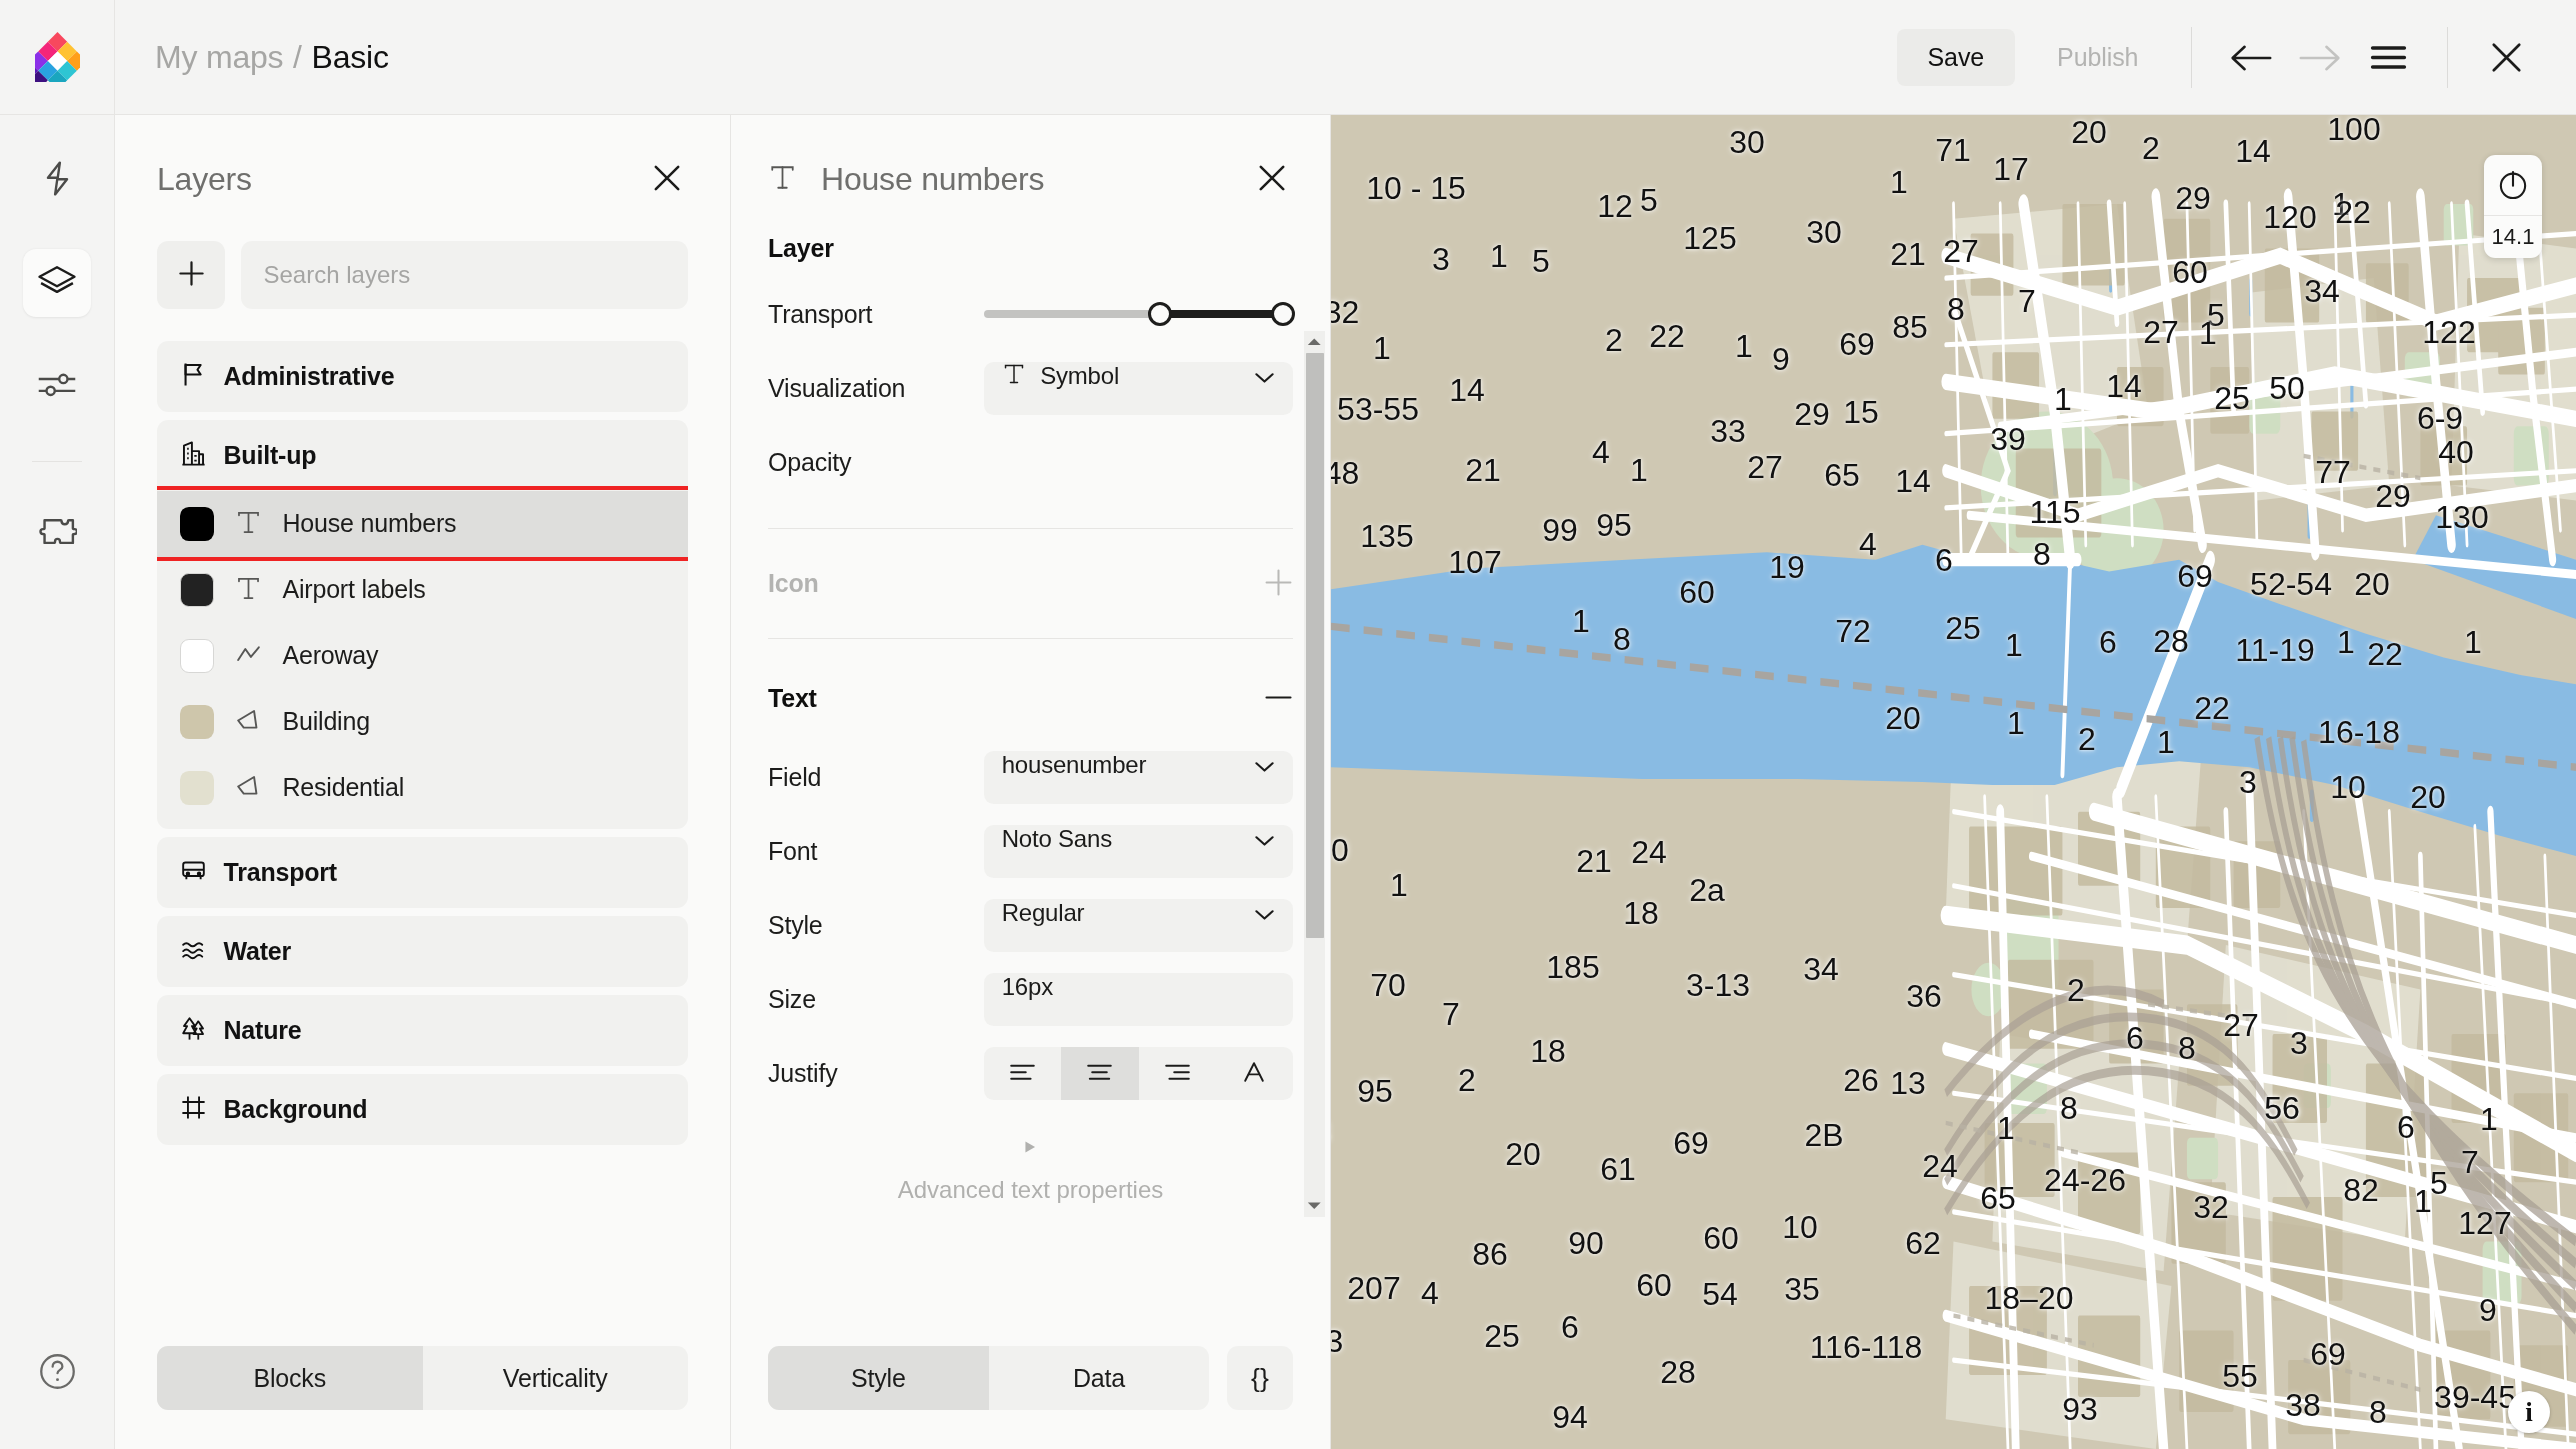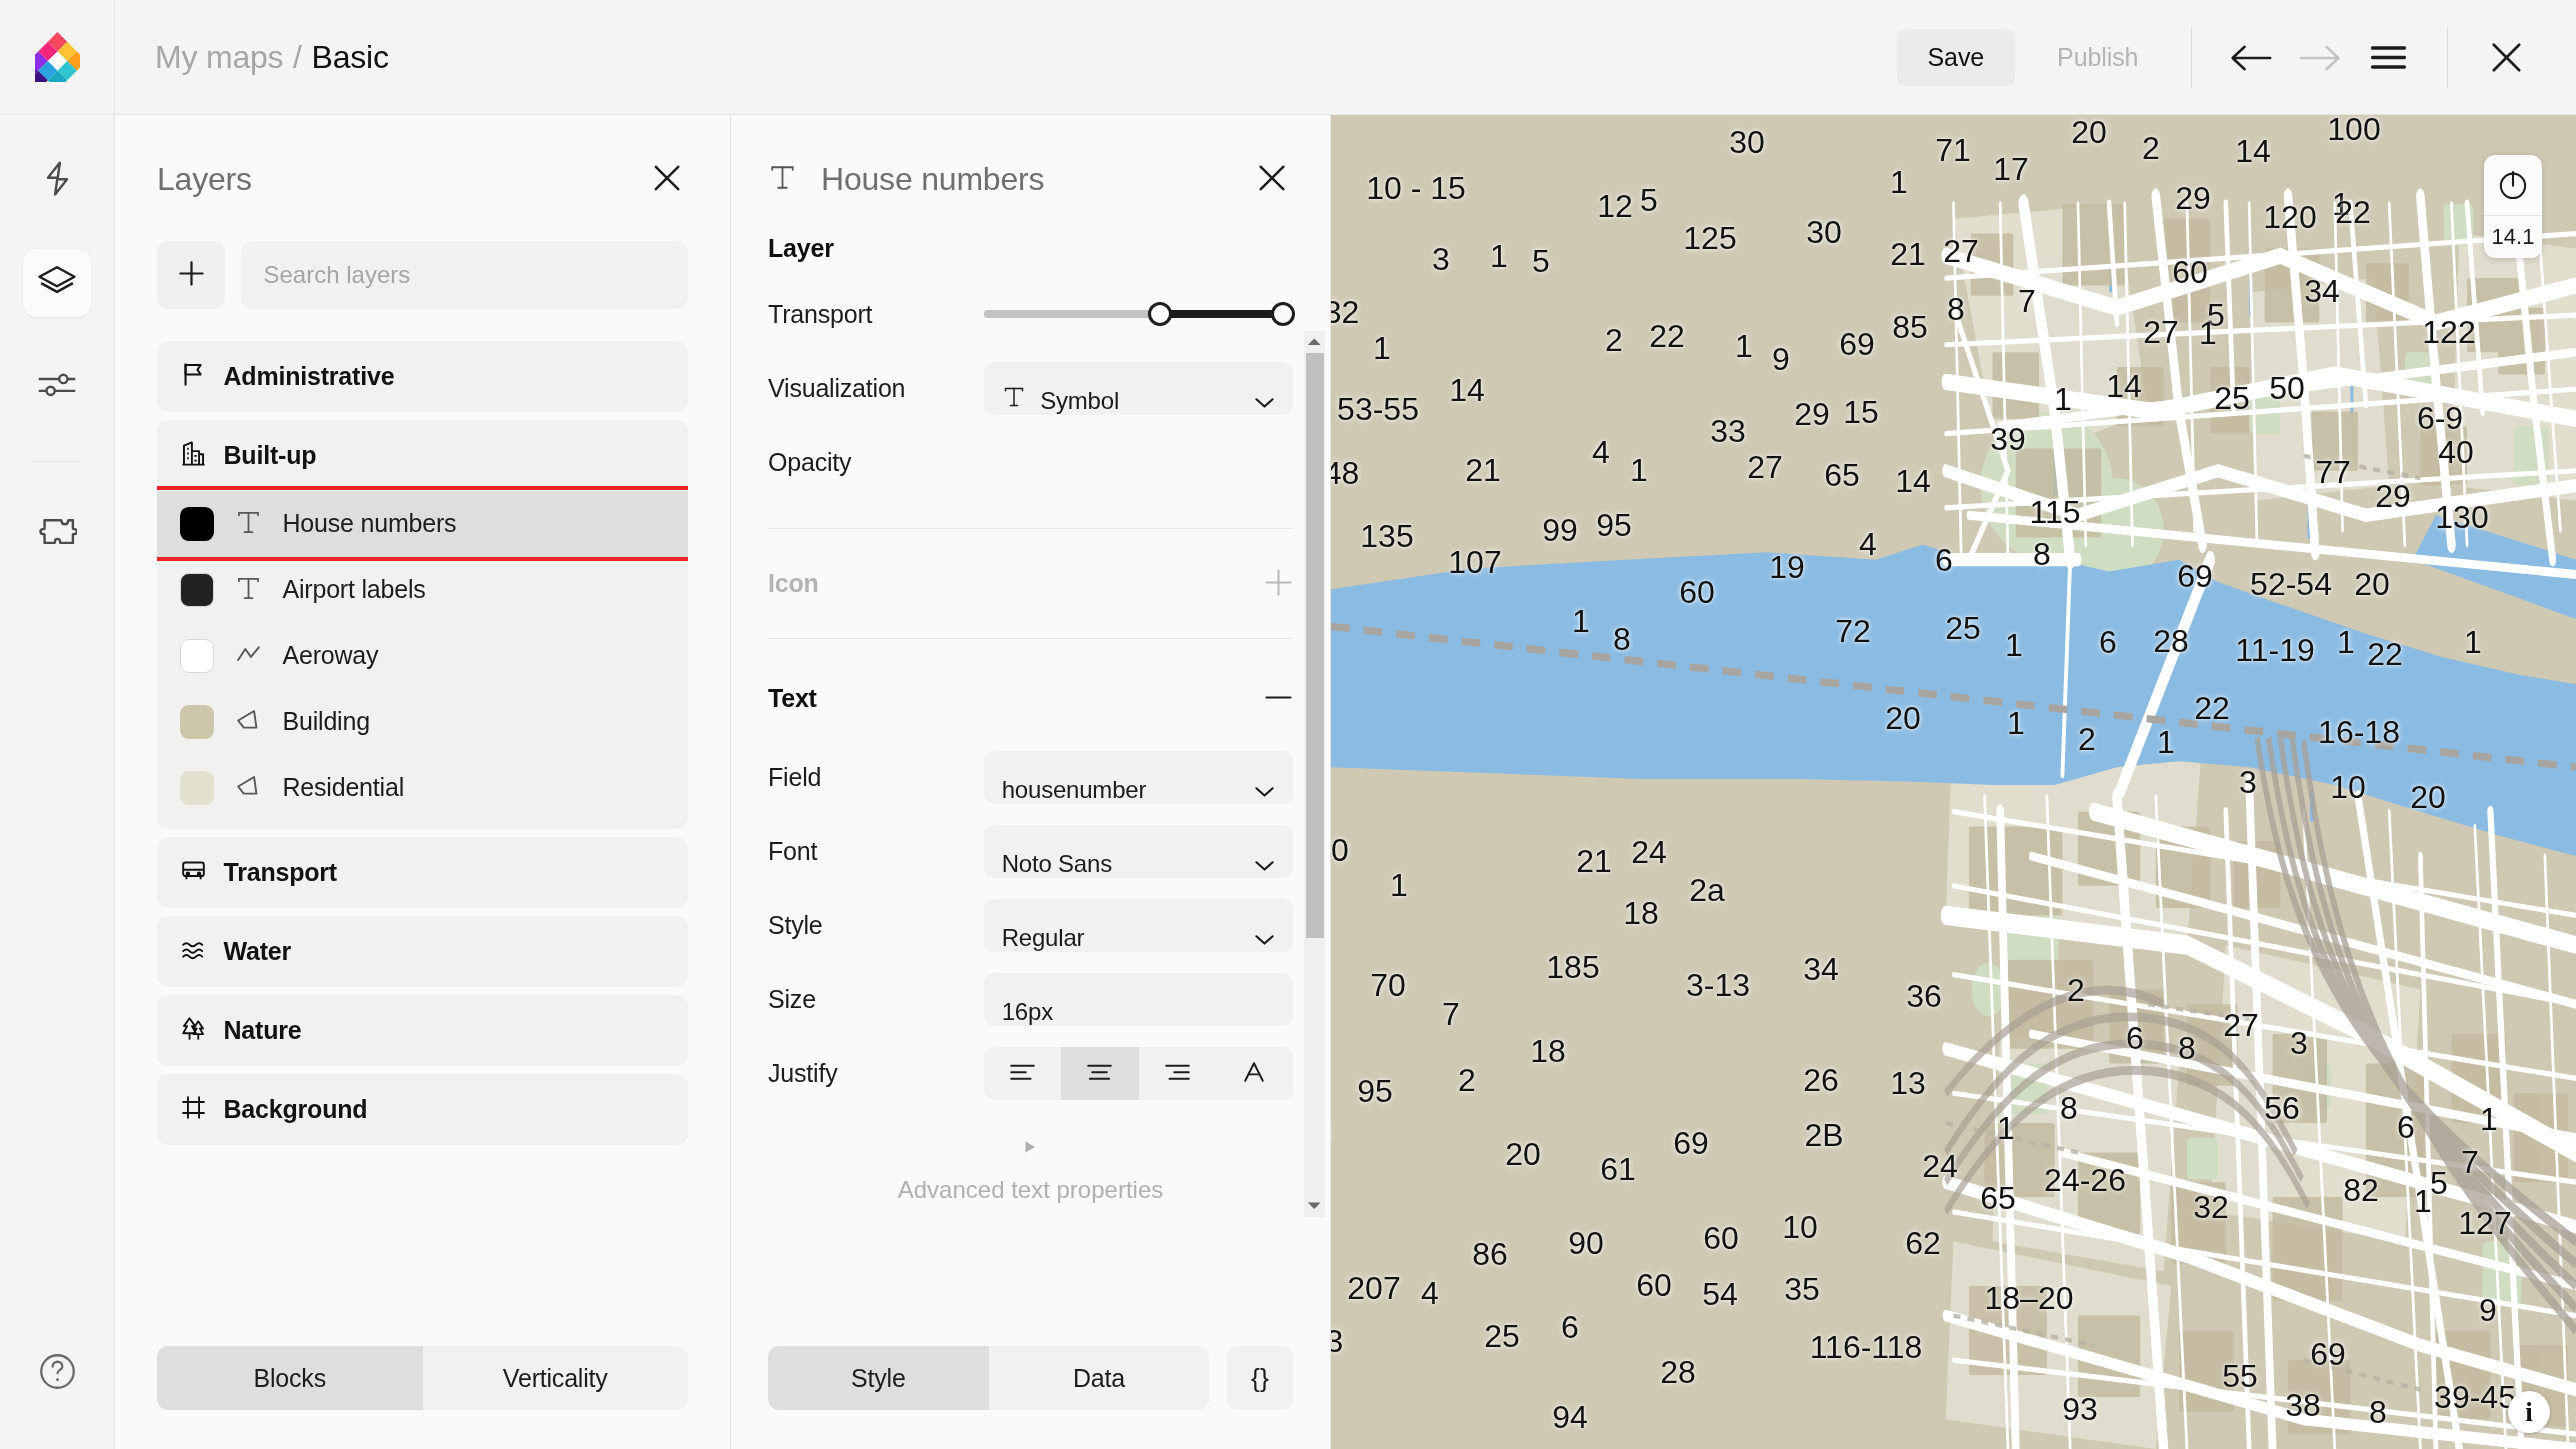--- a/index.html
+++ b/index.html
@@ -183,21 +183,21 @@
   .slider-track-b { position: absolute; left: 57%; right: 0; height: 8px; background: #1d1d1c; border-radius: 4px; }
   .knob {
     position: absolute; width: 24px; height: 24px; border-radius: 50%;
     background: #fafaf9; border: 3.2px solid #1d1d1c; cursor: pointer;
   }
   .knob.k1 { left: calc(57% - 12px); }
   .knob.k2 { right: -1.6px; }
 
   .field {
     height: 53px; background: #f1f1ef; border-radius: 9.7px;
-    display: flex; align-items: flex-end; padding: 0 17.7px; gap: 14.5px;
+    display: flex; align-items: flex-start; padding: 0 17.7px; gap: 14.5px;
     font-size: 24px; color: #1b1b1a; letter-spacing: -0.2px; cursor: pointer;
   }
   .field .val { flex: 1; }
   .field.plain { cursor: text; }
   .divider { height: 0.8px; background: #e6e5e3; margin: 17.7px 0; }
 
   .justify-group {
     height: 53px; background: #f1f1ef; border-radius: 9.7px;
     display: flex; align-items: center; overflow: hidden;
   }
@@ -1048,21 +1048,21 @@
           <span class="hn" style="left: 593px; top: 881px;">36</span>
           <span class="hn" style="left: 745px; top: 875px;">2</span>
           <span class="hn" style="left: 804px; top: 923px;">6</span>
           <span class="hn" style="left: 856px; top: 933px;">8</span>
           <span class="hn" style="left: 910px; top: 910px;">27</span>
           <span class="hn" style="left: 968px; top: 928px;">3</span>
           <span class="hn" style="left: 120px; top: 899px;">7</span>
           <span class="hn" style="left: 217px; top: 936px;">18</span>
           <span class="hn" style="left: 44px; top: 976px;">95</span>
           <span class="hn" style="left: 136px; top: 965px;">2</span>
-          <span class="hn" style="left: 490px; top: 965px;">26</span>
+          <span class="hn" style="left: 530px; top: 965px;">26</span>
           <span class="hn" style="left: 577px; top: 968px;">13</span>
           <span class="hn" style="left: 675px; top: 1013px;">1</span>
           <span class="hn" style="left: 738px; top: 993px;">8</span>
           <span class="hn" style="left: 951px; top: 993px;">56</span>
           <span class="hn" style="left: 1075px; top: 1012px;">6</span>
           <span class="hn" style="left: 1158px; top: 1004px;">1</span>
           <span class="hn" style="left: -8.9px; top: 1017px;">3</span>
           <span class="hn" style="left: 192px; top: 1039px;">20</span>
           <span class="hn" style="left: 287px; top: 1054px;">61</span>
           <span class="hn" style="left: 360px; top: 1028px;">69</span>

